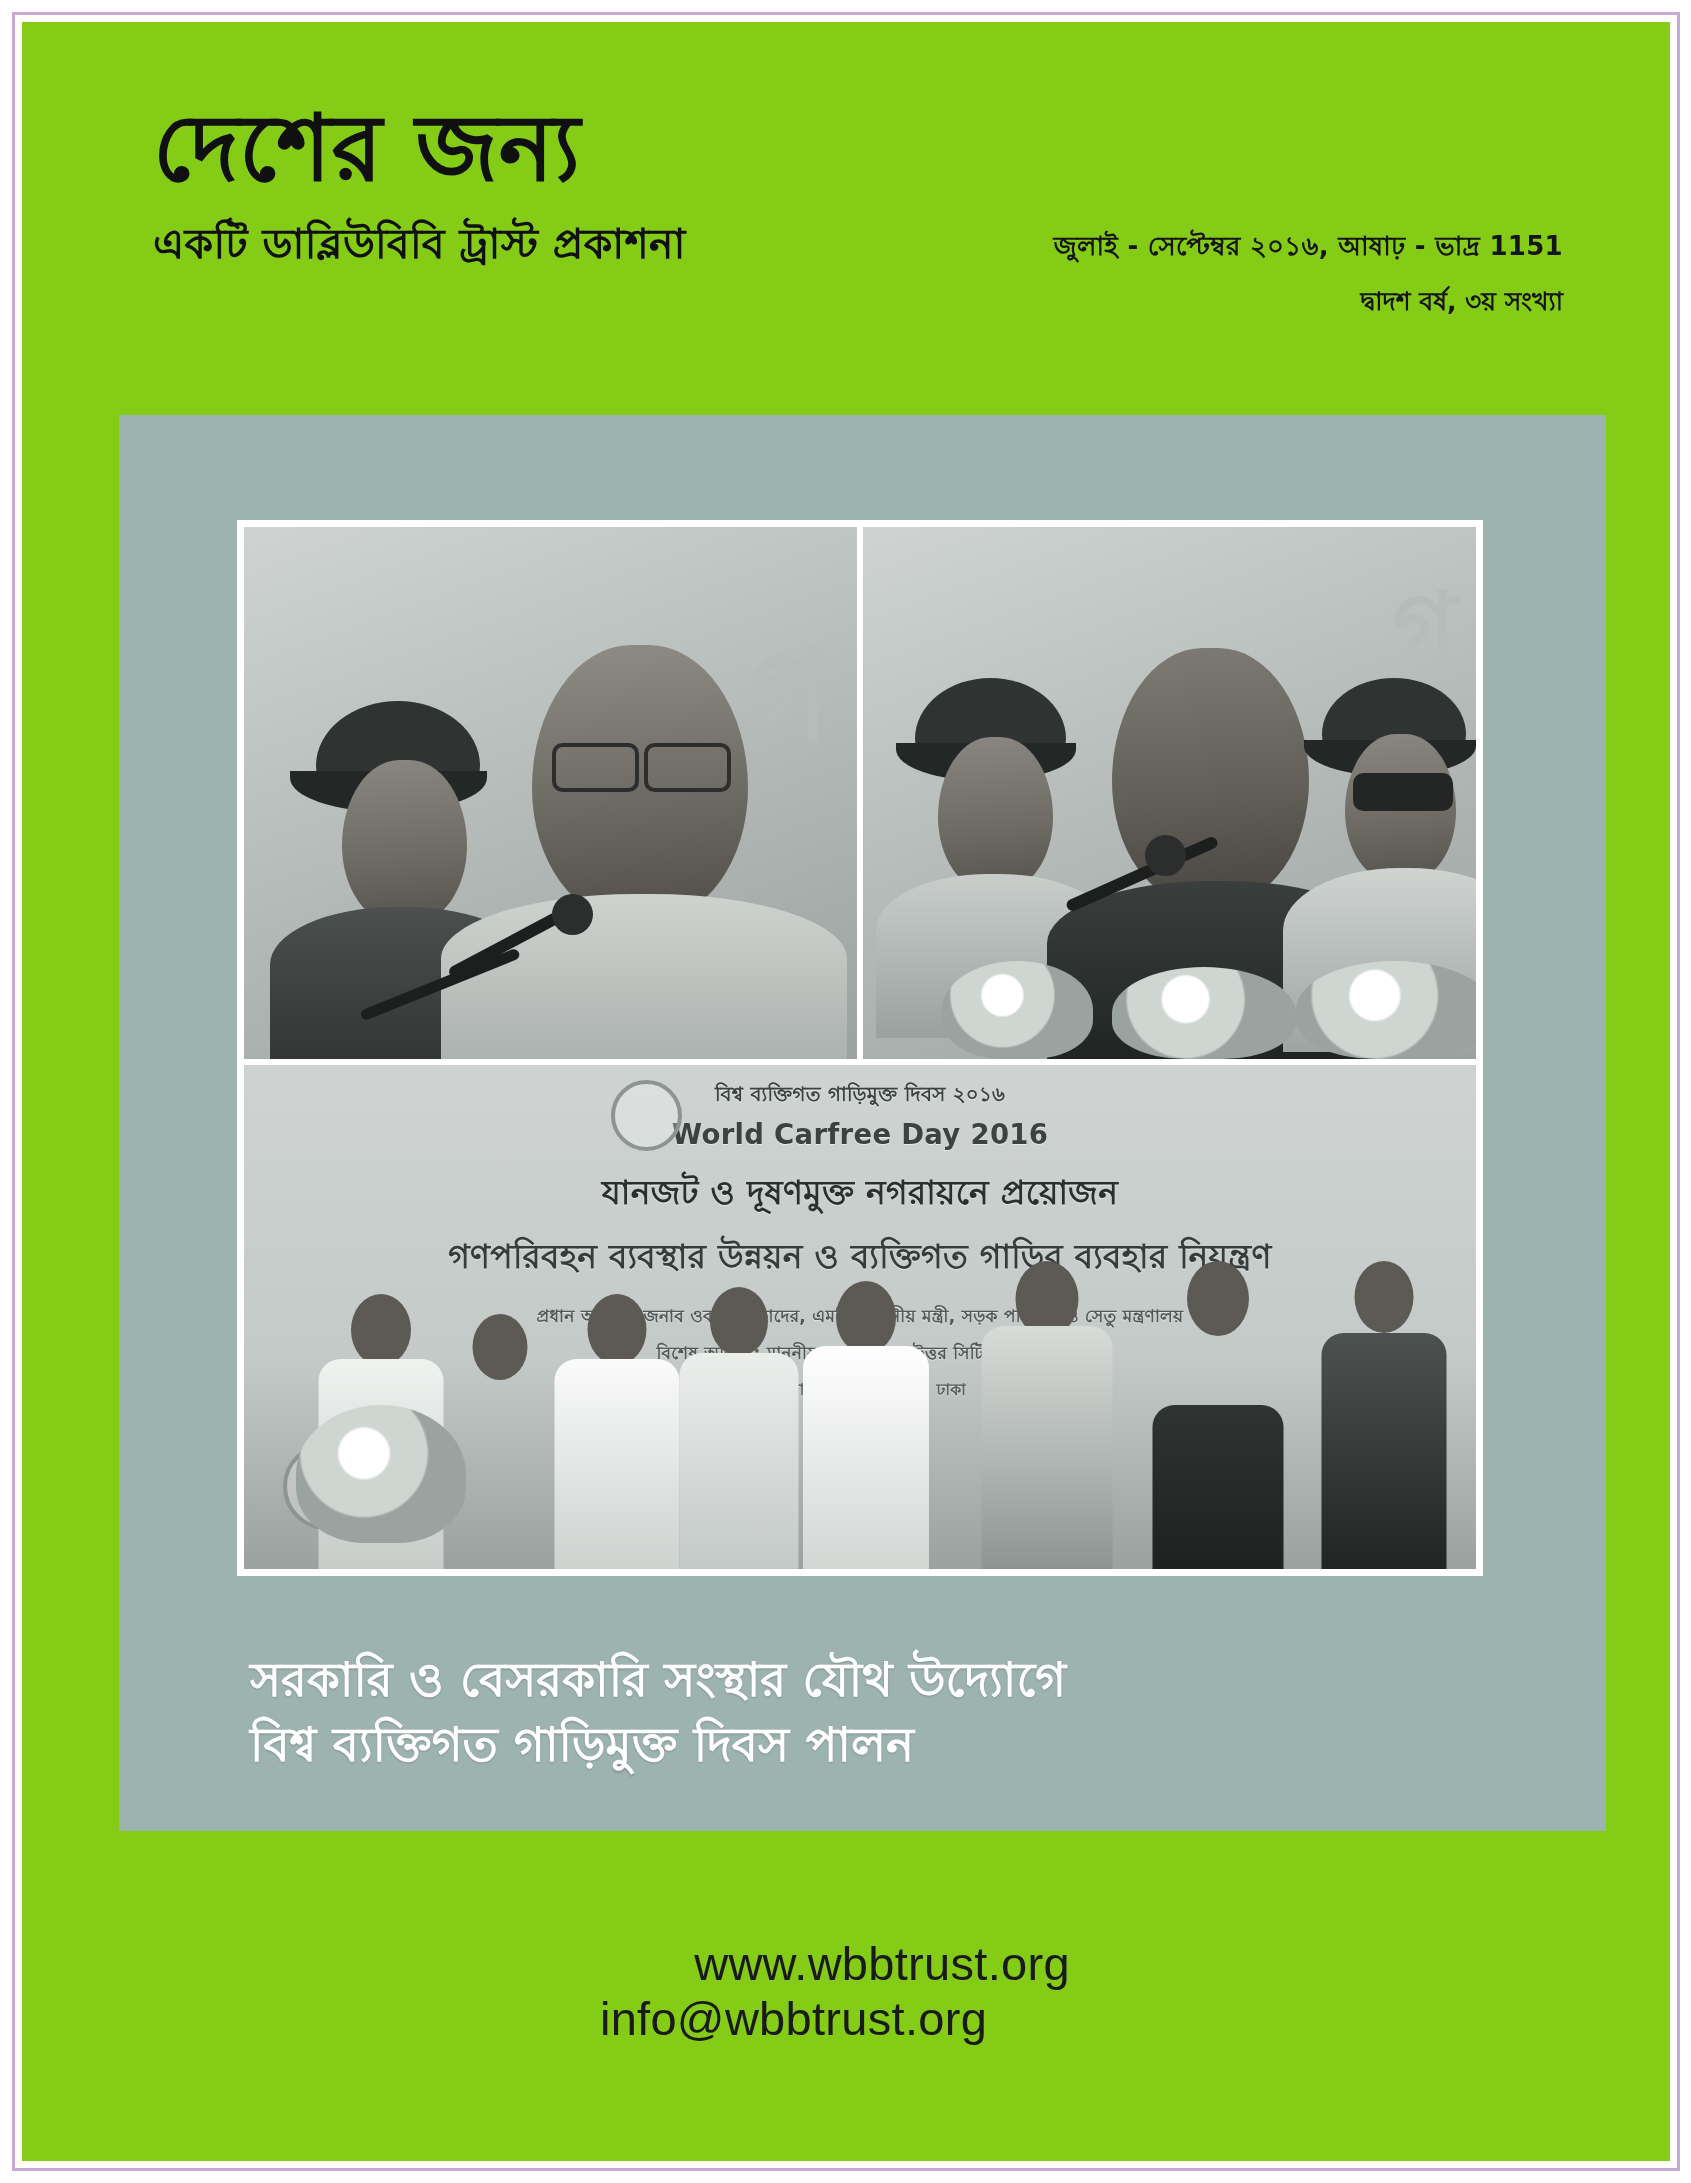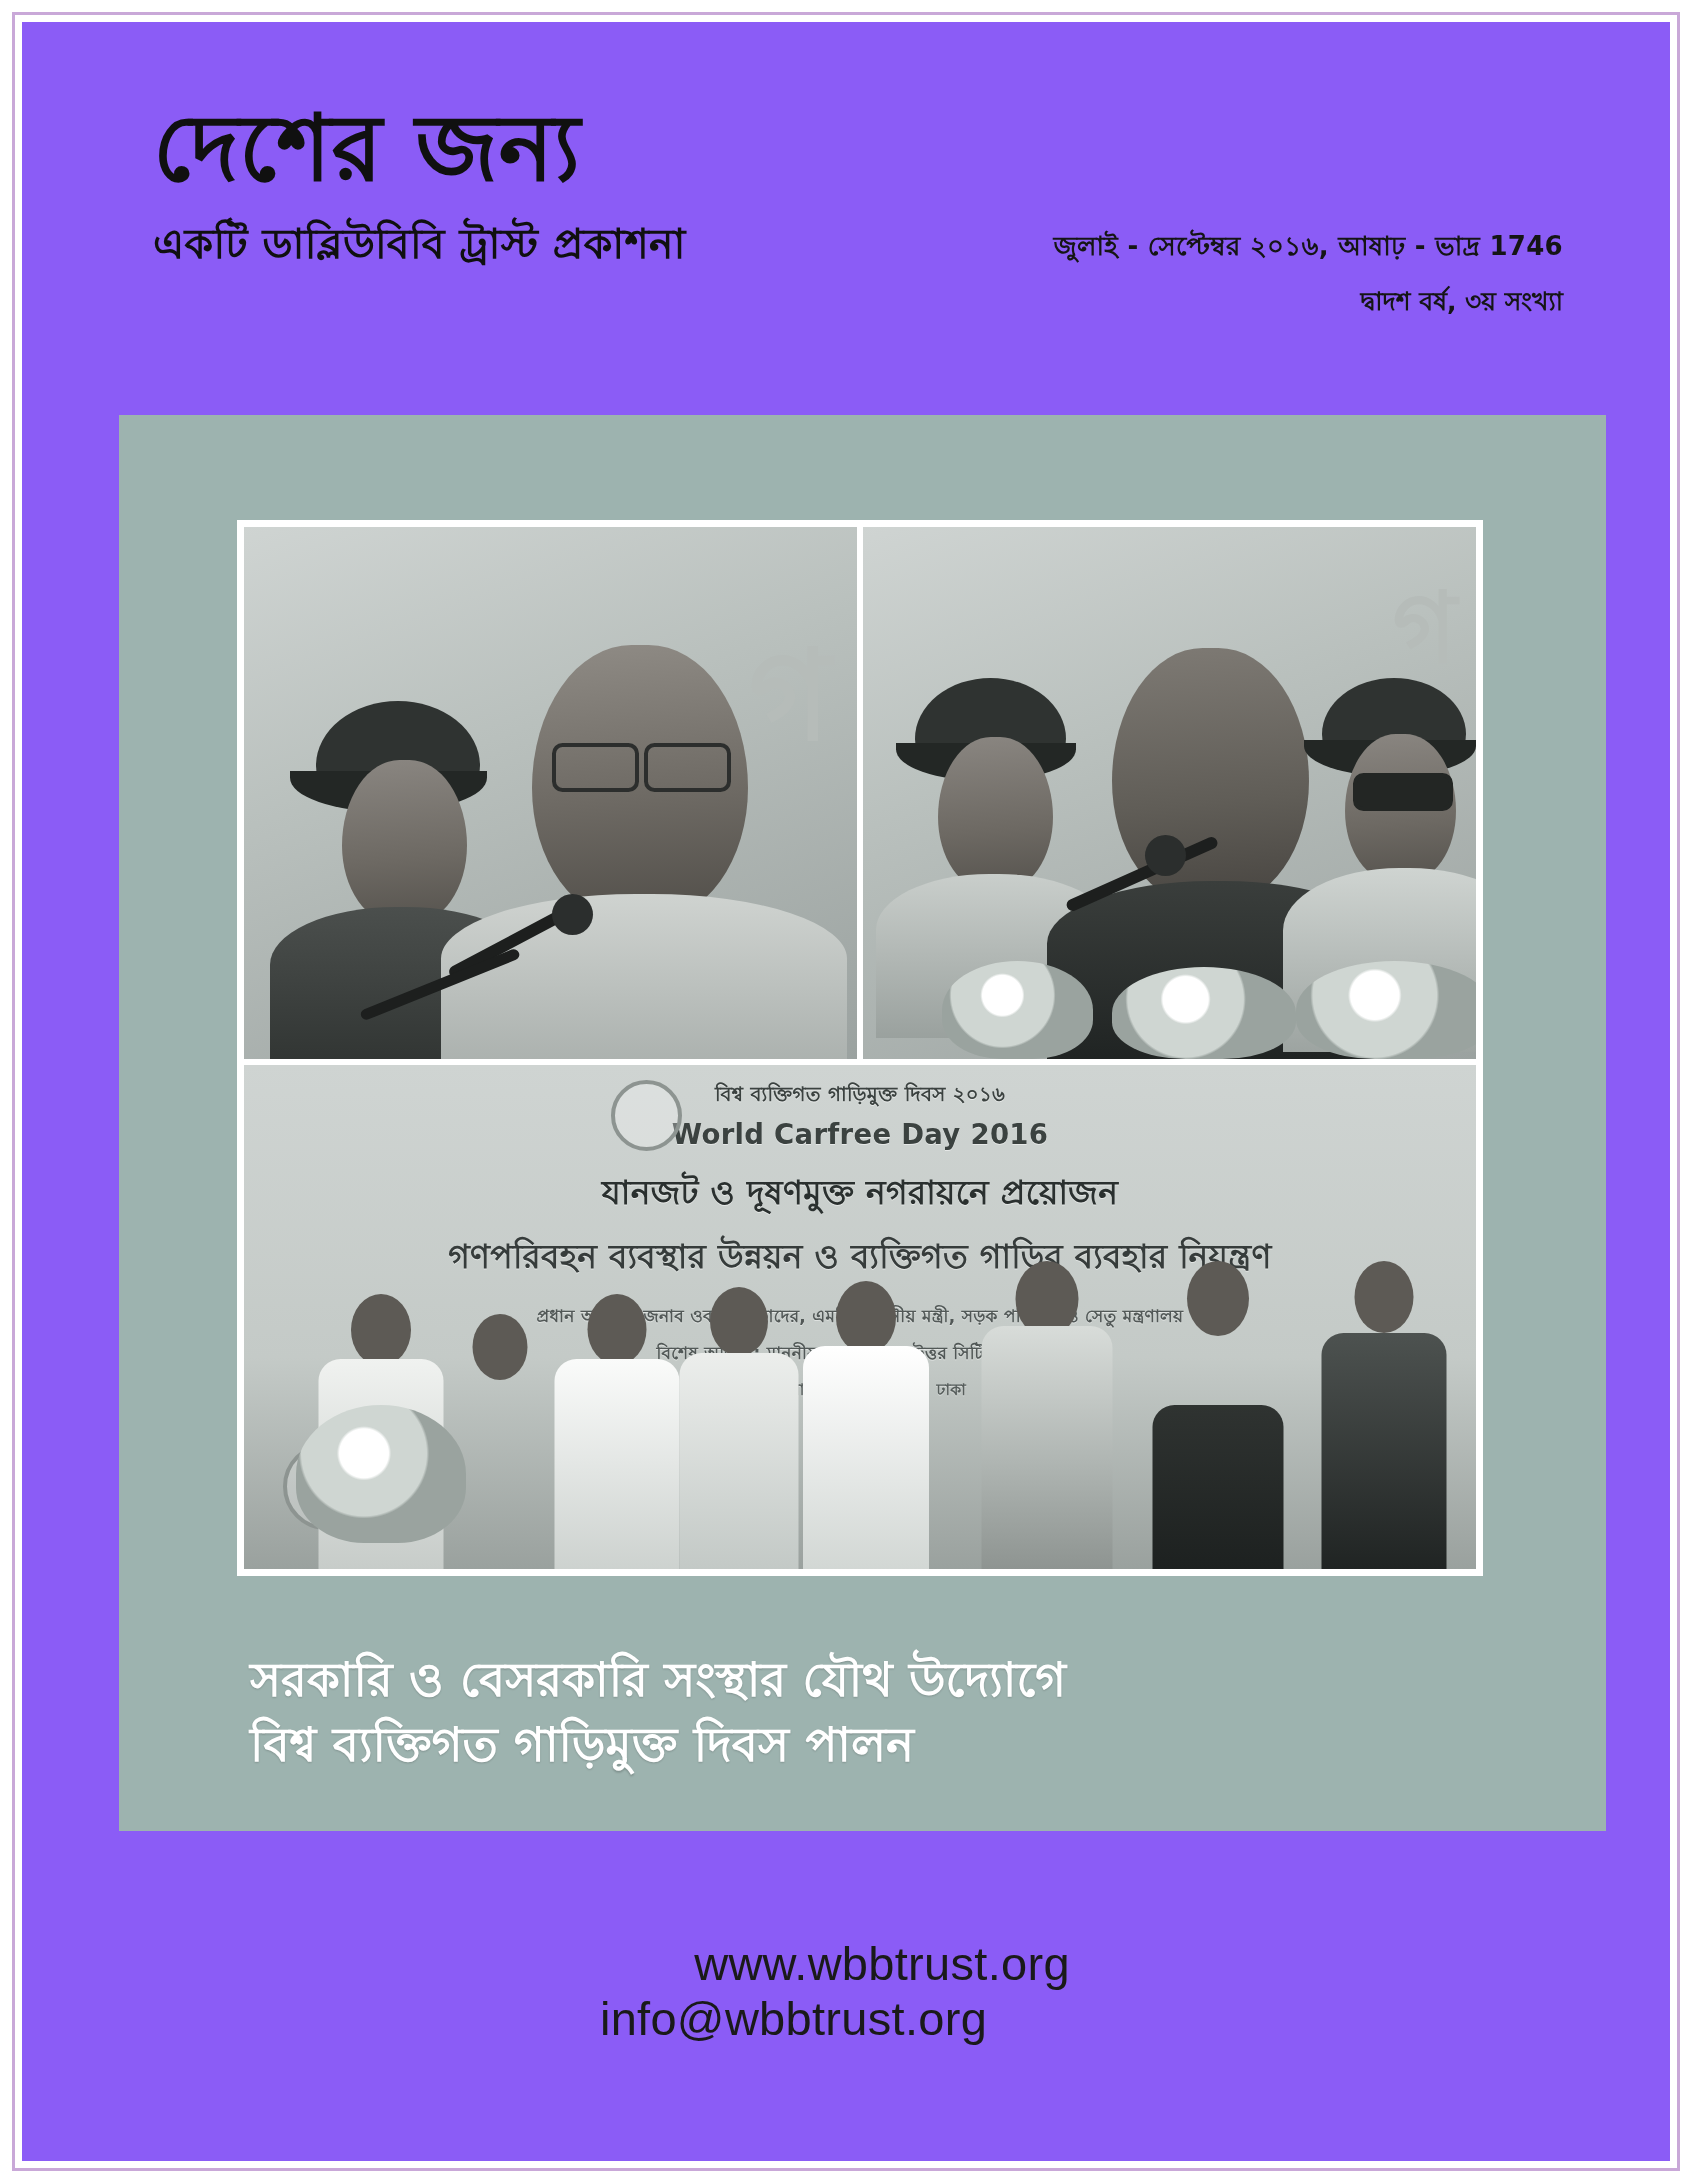--- a/index.html
+++ b/index.html
@@ -27,21 +27,21 @@
     bottom: 11.8px;
     border: 3.9px solid #c9a8d8;
     box-sizing: border-box;
   }
   .page-inner {
     position: absolute;
     left: 22px;
     top: 22px;
     right: 22px;
     bottom: 22px;
-    background: #8b5cf6;
+    background: #84cc16;
     box-sizing: border-box;
   }
 
   
   .masthead {
     position: absolute;
     left: 131px;
     top: 79px;
     width: 1410px;
     height: 197px;
@@ -303,21 +303,21 @@
 <body>
 
 <div class="page">
   <div class="page-frame"></div>
   <div class="page-inner">
 
     <div class="masthead">
       <div class="masthead-title">দেশের জন্য</div>
       <div class="masthead-subtitle">একটি ডাব্লিউবিবি ট্রাস্ট প্রকাশনা</div>
       <div class="issue-meta">
-        <div class="issue-line1">জুলাই - সেপ্টেম্বর ২০১৬, আষাঢ় - ভাদ্র 1746</div>
+        <div class="issue-line1">জুলাই - সেপ্টেম্বর ২০১৬, আষাঢ় - ভাদ্র 1151</div>
         <div class="issue-line2">দ্বাদশ বর্ষ, ৩য় সংখ্যা</div>
       </div>
     </div>
 
     <div class="cover">
       <div class="photo-grid">
 
         <div class="photo-row">
 
           <div class="photo">

